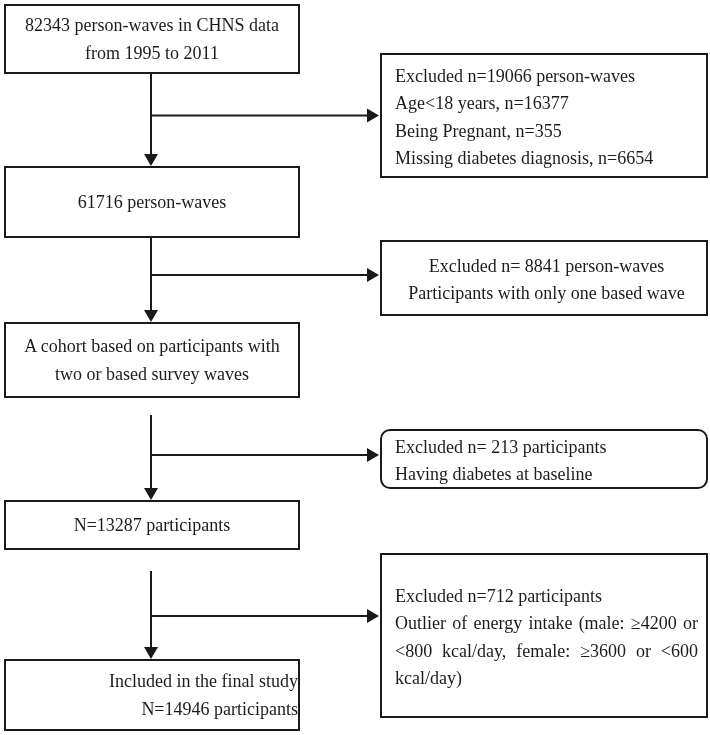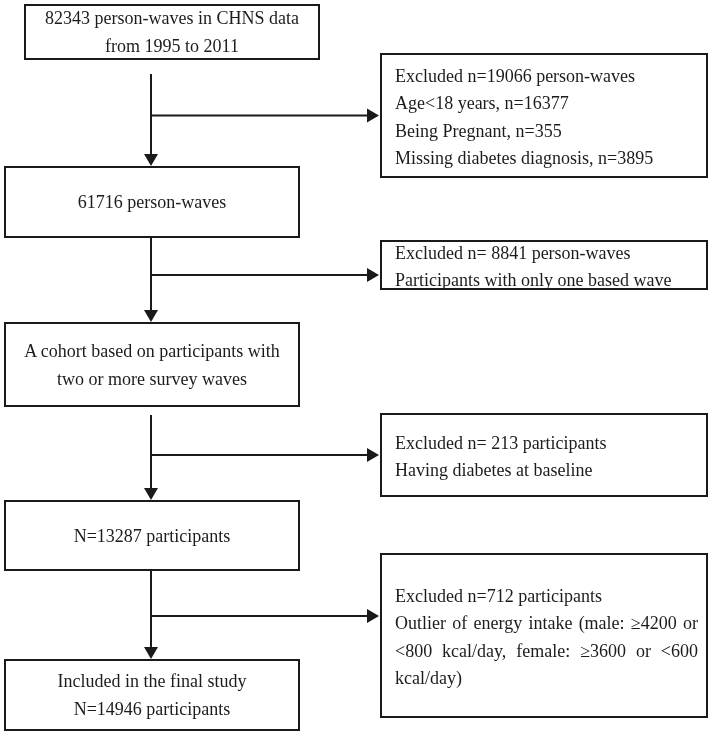--- a/index.html
+++ b/index.html
@@ -86,56 +86,56 @@
     <g>
       <line x1="151" y1="571" x2="151" y2="648" stroke="#1a1a1a" stroke-width="2"></line>
       <polygon points="144,647 158,647 151,659" fill="#1a1a1a"></polygon>
     </g>
     <g>
       <line x1="151" y1="616" x2="368" y2="616" stroke="#1a1a1a" stroke-width="2"></line>
       <polygon points="367,609 367,623 379,616" fill="#1a1a1a"></polygon>
     </g>
   </svg>
 
-  <div class="box main-box" style="top:4px;height:56px;margin-left:20px;">
+  <div class="box main-box" style="top:4px;height:70px;">
     <div class="line">82343 person-waves in CHNS data</div>
     <div class="line">from 1995 to 2011</div>
   </div>
 
   <div class="box main-box" style="top:166px;height:72px;justify-content:center;">
     <div class="line">61716 person-waves</div>
   </div>
 
-  <div class="box main-box" style="top:322px;height:85px;">
+  <div class="box main-box" style="top:322px;height:76px;">
     <div class="line">A cohort based on participants with</div>
-    <div class="line">two or more survey waves</div>
+    <div class="line">two or based survey waves</div>
   </div>
 
-  <div class="box main-box" style="top:500px;height:71px;">
+  <div class="box main-box" style="top:500px;height:50px;">
     <div class="line">N=13287 participants</div>
   </div>
 
-  <div class="box main-box" style="top:659px;height:72px;">
+  <div class="box main-box" style="top:659px;height:72px;align-items:flex-end;">
     <div class="line">Included in the final study</div>
     <div class="line">N=14946 participants</div>
   </div>
 
   <div class="box excl-box" style="top:53px;height:125px;">
     <div class="line">Excluded n=19066 person-waves</div>
     <div class="line">Age&lt;18 years, n=16377</div>
     <div class="line">Being Pregnant, n=355</div>
-    <div class="line">Missing diabetes diagnosis, n=3895</div>
+    <div class="line">Missing diabetes diagnosis, n=6654</div>
   </div>
 
-  <div class="box excl-box" style="top:240px;height:50px;">
+  <div class="box excl-box" style="top:240px;height:76px;text-align:center;">
     <div class="line">Excluded n= 8841 person-waves</div>
     <div class="line">Participants with only one based wave</div>
   </div>
 
-  <div class="box excl-box" style="top:413px;height:84px;">
+  <div class="box excl-box" style="top:429px;height:60px;border-radius:10px;">
     <div class="line">Excluded n= 213 participants</div>
     <div class="line">Having diabetes at baseline</div>
   </div>
 
   <div class="box excl-box" style="top:553px;height:165px;">
     <div class="line">Excluded n=712 participants</div>
     <div class="wrap-justify">Outlier of energy intake (male: ≥4200 or &lt;800 kcal/day, female: ≥3600 or &lt;600 kcal/day)</div>
   </div>
 
 </div>

